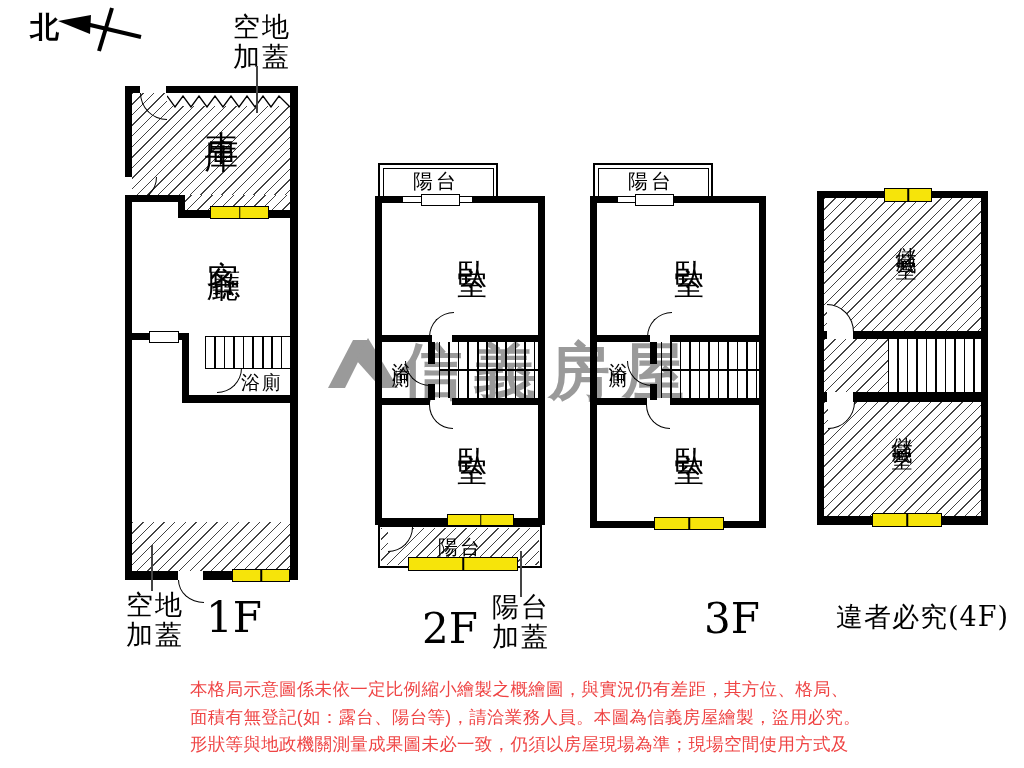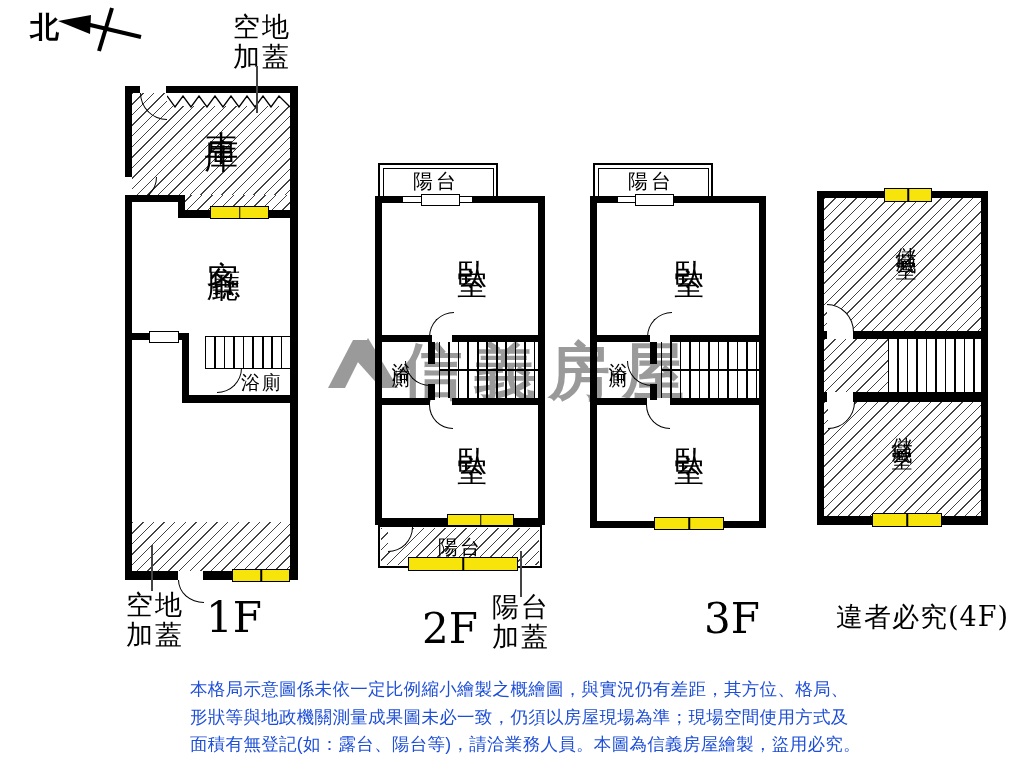--- a/index.html
+++ b/index.html
@@ -21,21 +21,21 @@
   .arc-bl{border-right:none;border-top:none;border-bottom-left-radius:100% 100%;}
   .arc-br{border-left:none;border-top:none;border-bottom-right-radius:100% 100%;}
   .thinbox{position:absolute;border:2px solid #000;}
   .thinbox::before{content:'';position:absolute;inset:2.5px;border:1.2px solid #000;}
   .lbl{position:absolute;color:#000;white-space:nowrap;}
   .vtext{writing-mode:vertical-rl;text-orientation:upright;}
   .roomfont{font-family:"DejaVu Serif","Liberation Serif",serif;}
   .leader{position:absolute;background:#444;}
   .wm{mix-blend-mode:multiply;}
   .disc{position:absolute;font-family:"Liberation Sans","DejaVu Sans",sans-serif;
-        font-size:17.5px;line-height:27.5px;font-weight:500;color:#1d4ed8;letter-spacing:.3px;white-space:nowrap;}
+        font-size:17.5px;line-height:27.5px;font-weight:500;color:#ef4444;letter-spacing:.3px;white-space:nowrap;}
 </style>
 </head>
 <body>
 
 <div id="page">
 
   <div class="lbl" style="left:30px;top:8px;font-size:29px;font-weight:bold;">北</div>
   <svg class="a" style="left:55px;top:6px;" width="90" height="48" viewBox="0 0 90 48">
     <polygon points="3,15 36,9 35,28" fill="#000"></polygon>
     <line x1="31" y1="18" x2="86" y2="31" stroke="#000" stroke-width="4"></line>
@@ -195,17 +195,17 @@
 
   <svg class="a wm" style="left:328px;top:334px;" width="70" height="64" viewBox="0 0 70 64">
     <polygon points="0,54 25,6 41,6 17,54" fill="#9a9a9a"></polygon>
     <polygon points="28,26 40,4 70,54 53,54" fill="#9a9a9a"></polygon>
   </svg>
   <div class="a wm" style="left:400px;top:330px;font-size:62px;font-weight:bold;letter-spacing:12px;color:#9a9a9a;
               font-family:'Liberation Sans','DejaVu Sans',sans-serif;white-space:nowrap;">信義房屋</div>
 
   <div class="disc" style="left:190px;top:676px;">
     <div>本格局示意圖係未依一定比例縮小繪製之概繪圖，與實況仍有差距，其方位、格局、</div>
+    <div>面積有無登記(如：露台、陽台等)，請洽業務人員。本圖為信義房屋繪製，盜用必究。</div>
     <div>形狀等與地政機關測量成果圖未必一致，仍須以房屋現場為準；現場空間使用方式及</div>
-    <div>面積有無登記(如：露台、陽台等)，請洽業務人員。本圖為信義房屋繪製，盜用必究。</div>
   </div>
 
 </div>
 
 </body></html>

